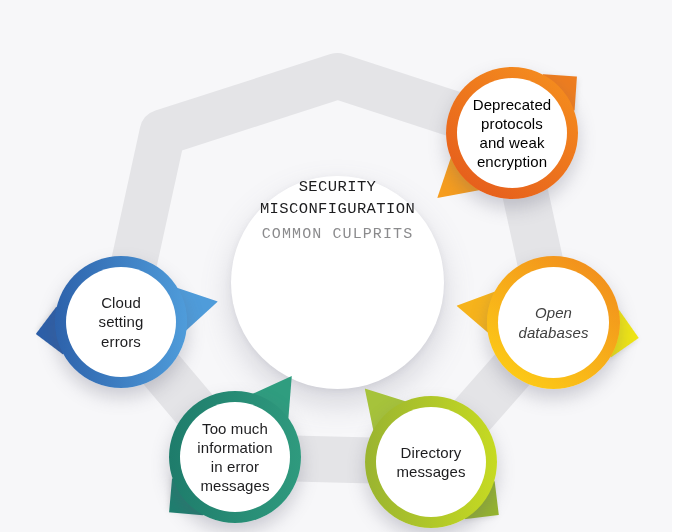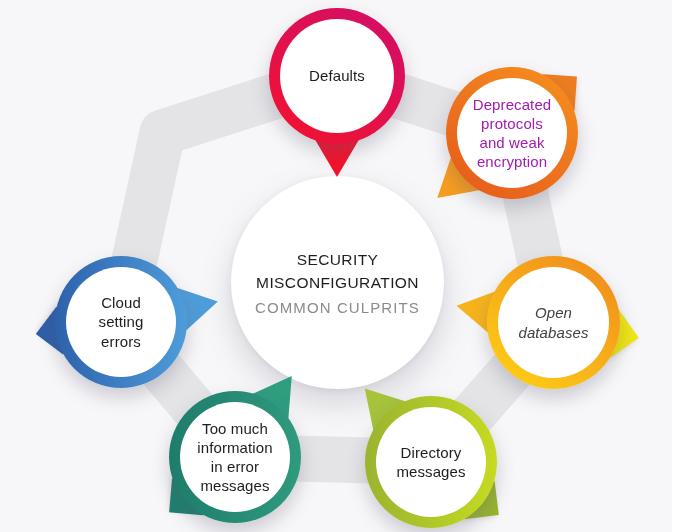--- a/index.html
+++ b/index.html
@@ -13,22 +13,22 @@
     position:absolute; left:0; top:0; width:672px; height:532px;
     background:#f7f7f9; overflow:hidden;
   }
   .band-svg { position:absolute; left:0; top:0; z-index:0; }
 
   
   .center-circle {
     position:absolute; left:231px; top:176px; width:213px; height:213px;
     background:#ffffff; border-radius:50%;
     box-shadow:0 14px 30px rgba(110,110,130,0.25), 0 2px 6px rgba(110,110,130,0.10);
-    display:flex; flex-direction:column; align-items:center; justify-content:center;
-    z-index:1; text-align:center;
+    display:flex; flex-direction:column; align-items:center; 
+    z-index:1; text-align:center;font-family:Liberation Mono, monospace;
   }
   .center-title {
     font-size:15.5px; font-weight:500; letter-spacing:0.4px;
     line-height:1.45; color:#1d1d1f; white-space:pre-line;
   }
   .center-subtitle {
     margin-top:5px; font-size:15px; letter-spacing:1.1px;
     color:#8b8b8d; white-space:pre-line;
   }
 
@@ -65,36 +65,27 @@
 </style>
 </head>
 <body style="background: rgb(255, 255, 255);">
 
 <div class="canvas" style="background: rgb(247, 247, 249);">
 
   <svg class="band-svg" width="672" height="532">
     <polygon points="337.5,76 512,133 553.5,322.5 431,462 235,457 121,322 162.5,132.5" fill="none" stroke="#e4e4e7" stroke-width="46" stroke-linejoin="round"></polygon>
   </svg>
 
-  <div class="node no-tail" style="left: 269px; top: 8px; --size: 136px; --a: 90deg; --d: 78px; --gdir: 215deg; --from: #d10e6b; --to: #f3122d; --head: #f3122d;">
-    <div class="head"></div>
-
-    <div class="ring">
-      <div class="face">
-        <div class="node-label" style="color: rgb(29, 29, 31);">Defaults</div>
-      </div>
-    </div>
-  </div>
 
   <div class="node" style="left: 446px; top: 67px; --size: 132px; --a: 139deg; --ta: -41deg; --gdir: 215deg; --from: #f6921e; --to: #e4581c; --head: #f69d1f; --tail: #ed7d20;">
     <div class="head"></div>
     <div class="tail"></div>
     <div class="ring">
       <div class="face">
-        <div class="node-label" style="color: #a21caf; text-align: center;">Deprecated
+        <div class="node-label" style="color: #000000; text-align: center;">Deprecated
 protocols
 and weak
 encryption</div>
       </div>
     </div>
   </div>
 
   <div class="node" style="left: 487px; top: 256px; --size: 133px; --a: 190deg; --ta: 10deg; --gdir: 35deg; --from: #fed315; --to: #f0871e; --head: #f6b31c; --tail: #efe515;">
     <div class="head"></div>
     <div class="tail"></div>

